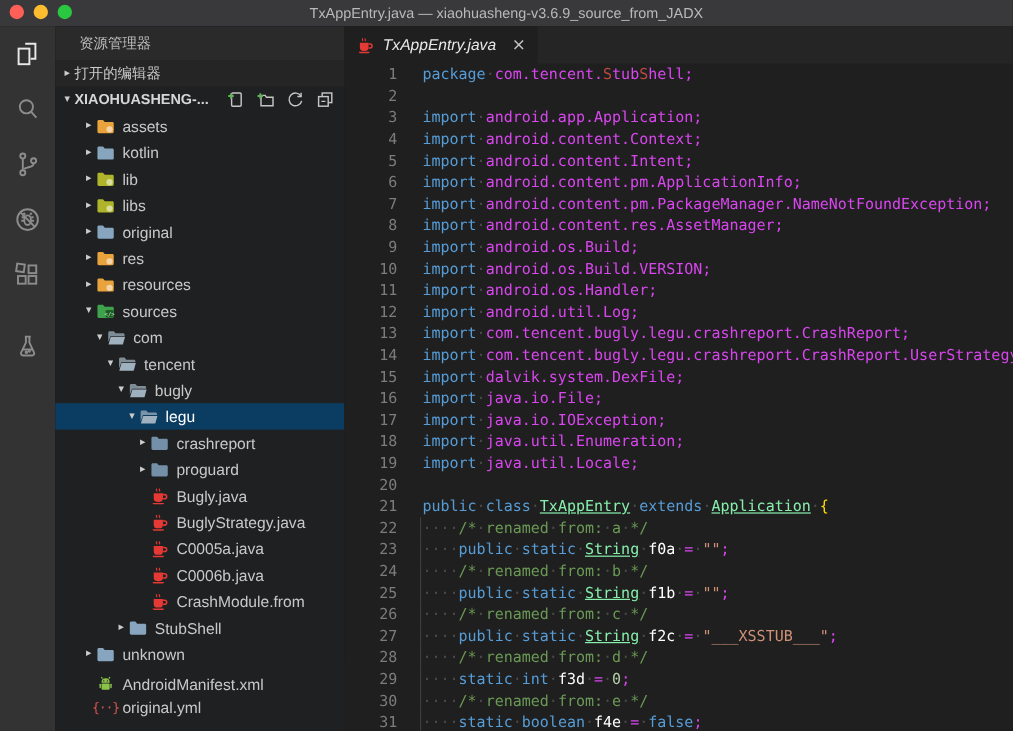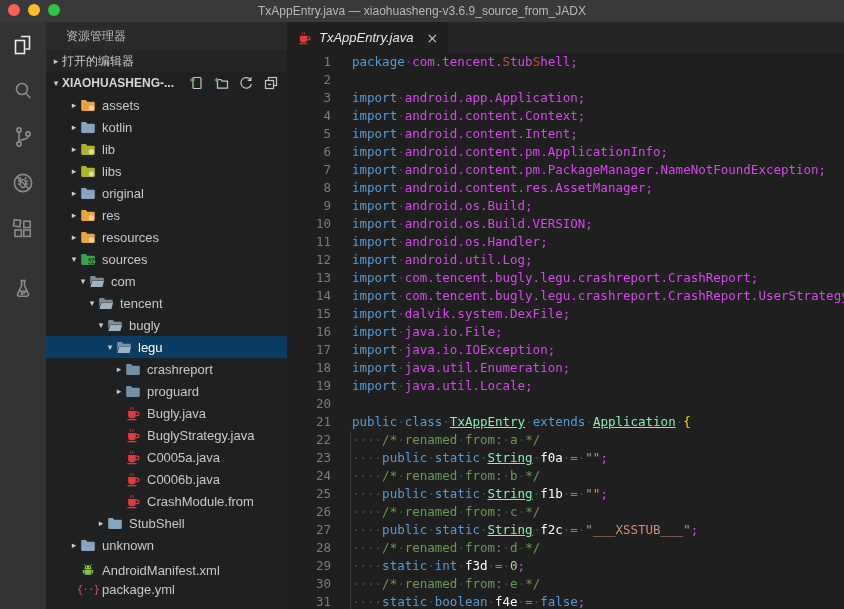--- a/index.html
+++ b/index.html
@@ -397,21 +397,21 @@
             <rect x="11.9" y="7.7" width="1.2" height="3.8" rx=".6" fill="#8BC34A"></rect>
           </svg>
         </span>
         <span>AndroidManifest.xml</span>
       </div>
       <div class="trow" style="padding-left: 22px;">
         <span class="twisty"></span>
         <span class="ic">
           <span class="yml-glyph">{··}</span>
         </span>
-        <span>package.yml</span>
+        <span>original.yml</span>
       </div>
     </div>
 </div>
 
 <div class="editor">
   <div class="tabbar">
     <div class="tab">
       <span class="ticon" id="tab-java-icon">
           <svg viewBox="0 0 16 16">
             <path fill="#E53935" d="M3.1 6.1h7.7v4.2a3 3 0 0 1-3 3H6.1a3 3 0 0 1-3-3z"></path>

